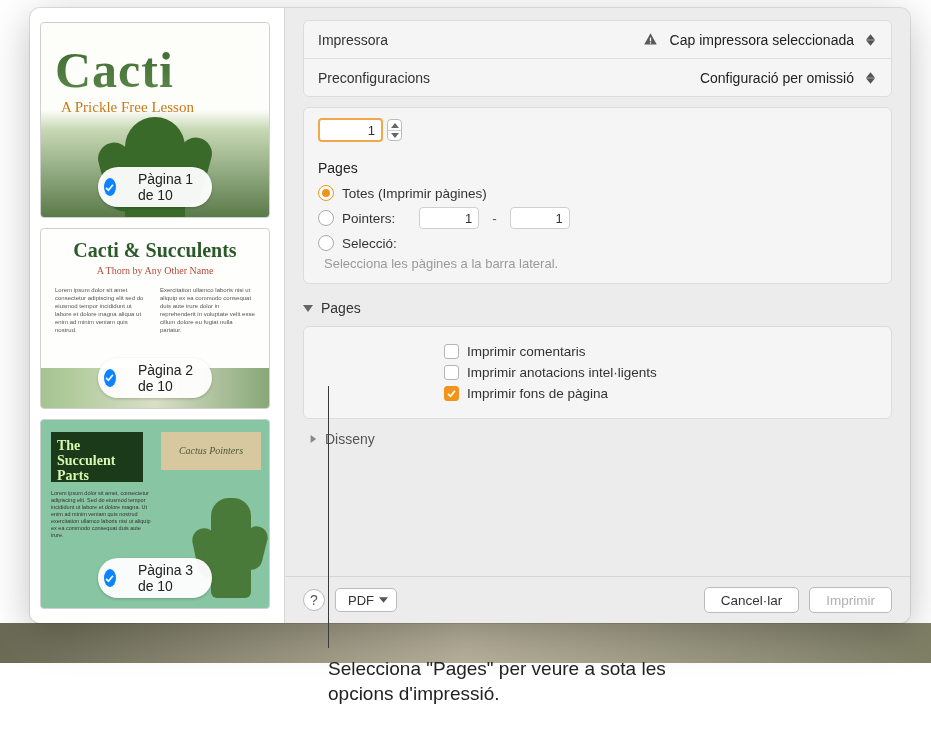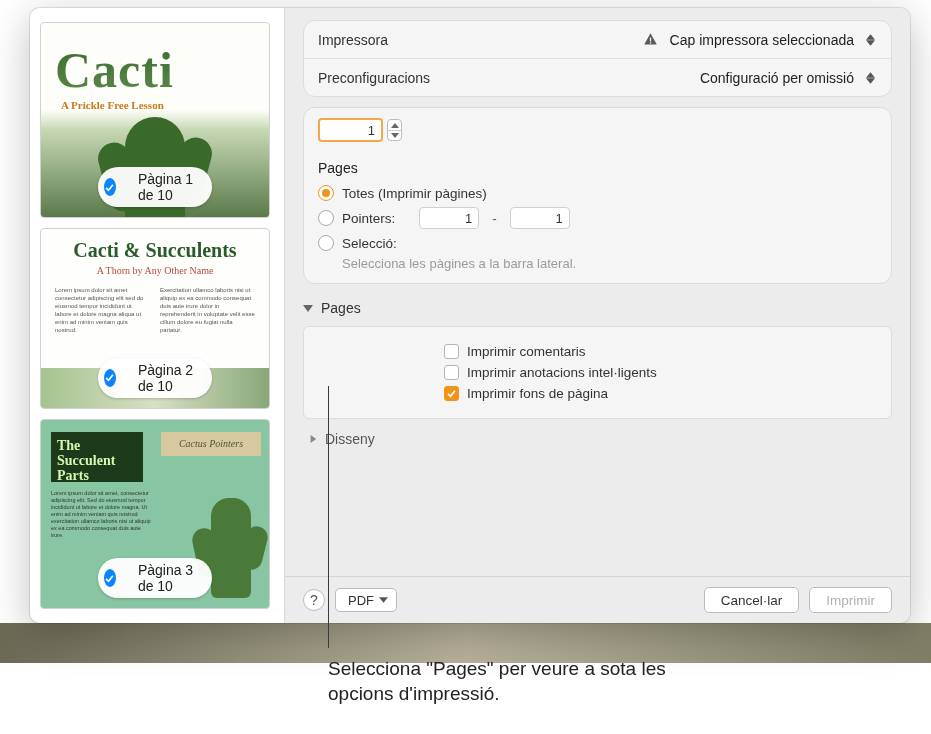--- a/index.html
+++ b/index.html
@@ -60,23 +60,23 @@
     color: #3a6a3a;
     padding: 18px 12px 0 14px;
     background: linear-gradient(#2e5e2a,#5e8a4a);
     -webkit-background-clip: text;
     background-clip: text;
     -webkit-text-fill-color: transparent;
   }
   .cacti-sub {
     font-family: Georgia, serif;
     color: #c77a1a;
-    font-size: 11px;
+    font-size: 15px;
     padding-left: 20px;
-    font-weight: 700;
+    font-weight: 400;
   }
   .cactus-shape1 {
     position: absolute;
     bottom: -20px; left: 50%;
     transform: translateX(-50%);
     width: 60px; height: 120px;
     background: #3a6a2a;
     border-radius: 30px 30px 10px 10px;
   }
   .cactus-shape1::before, .cactus-shape1::after {
@@ -111,21 +111,21 @@
     position:absolute;left:0;right:0;bottom:0;height:40px;
     background:linear-gradient(to right,#a4c48f,#d8dfc6,#88a878);
   }
   .thumb3-box1 {
     position:absolute; top:12px; left:10px;
     width:92px; height:50px; background:#1a3a1a;
     padding:6px; color:#d8f8b0;
     font-family:Georgia,serif; font-weight:700; font-size:14px; line-height:15px;
   }
   .thumb3-box2 {
-    position:absolute;top:12px;left:120px;width:100px;height:24px;
+    position:absolute;top:12px;left:120px;width:100px;height:38px;
     background:#d8c8a0;color:#4a5a3a;font-size:10px;
     display:flex;align-items:center;justify-content:center;
     font-family:Georgia,serif;font-style:italic;
   }
   .thumb3-text {
     position:absolute;top:70px;left:10px;width:100px;
     font-size:5.5px;line-height:7px;color:#333;
   }
   .thumb3-cac {
     position:absolute; right:18px; bottom:10px;
@@ -161,21 +161,21 @@
     background:#ececec;
     overflow:hidden;
   }
   .panel-scroll{
     flex:1;overflow:hidden;
     padding: 12px 18px 0 18px;
   }
   .group {
     background:#f5f5f5;
     border:1px solid #dcdcdc;
-    border-radius:12px;
+    border-radius:6px;
     margin-bottom:10px;
   }
   .row {
     display:flex; align-items:center;
     padding:10px 14px;
     font-size:14px; color:#333;
   }
   .row + .row { border-top:1px solid #e0e0e0;}
   .row-label{flex:1;}
   .warn-icon{width:15px;height:15px;margin-right:6px;}
@@ -215,21 +215,21 @@
     width:16px;height:16px;border:1px solid #aaa;border-radius:50%;
     background:#fff;display:flex;align-items:center;justify-content:center;
   }
   .radio.on{border-color:#f2941a;}
   .radio.on::after{content:"";width:8px;height:8px;border-radius:50%;background:#f2941a;}
   .num-input{
     width:60px;height:22px;border:1px solid #cfcfcf;border-radius:4px;background:#fff;
     text-align:right;padding-right:6px;font-size:13px;color:#333;
   }
   .dash{margin:0 5px;color:#555;}
-  .hint{font-size:13px;color:#9a9a9a;margin-left:24px;margin-top:2px;}
+  .hint{font-size:13px;color:#9a9a9a;margin-left:6px;margin-top:2px;}
 
   .disclosure{
     display:flex;align-items:center;gap:8px;
     font-size:14px;color:#333;
     padding:6px 0;
   }
   .disclosure svg{width:10px;height:10px;}
 
   .options-box{
     background:#f5f5f5;border:1px solid #dcdcdc;border-radius:6px;

